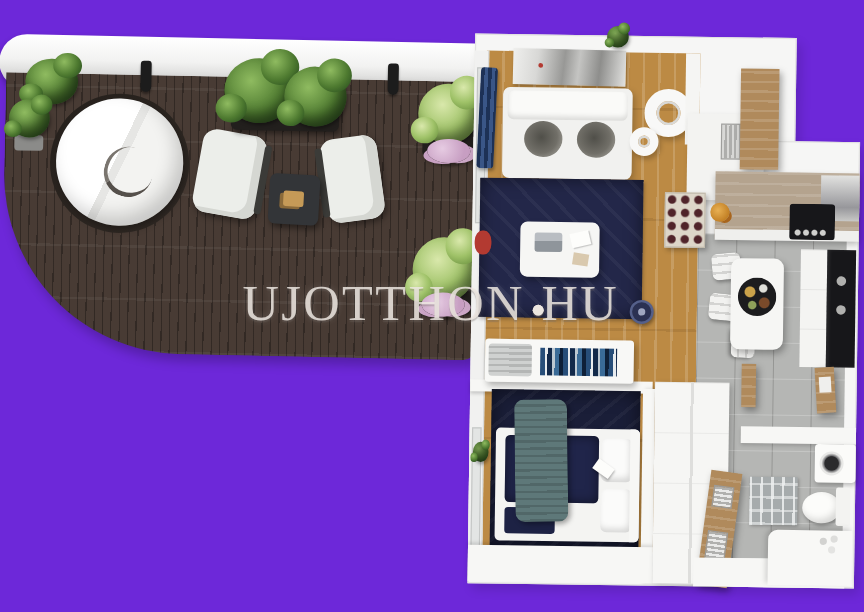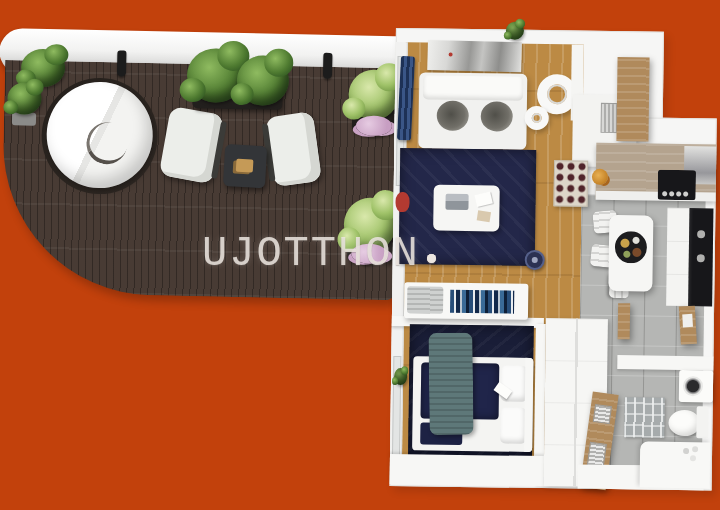--- a/index.html
+++ b/index.html
@@ -1,17 +1,17 @@
 <!DOCTYPE html>
 <html style="--deck: #483b34; --wood-floor: #bc8a44; --tile: #b5b6b4; --rug-navy: #232749; --bed-navy: #1a1e38; --blanket-teal: #5e7879; --wall-white: #f6f6f5; --counter-wood: #b4a38e; --cabinet-wood: #b08a5c; --appliance-black: #17171a; --plant-green: #4e7a30; --plant-light-green: #9fc268; --flower-pink: #c79ec2; --curtain-navy: #3a5687; --accent-red: #b33a31; --watermark: rgba(236,230,224,0.85);"><head>
 <meta charset="utf-8">
 <style>
   html,body{margin:0;padding:0;background:#fff;}
-  #stage{position:relative;width:720px;height:510px;background:#c2410c;overflow:hidden;
-         font-family:Liberation Mono, monospace;}
+  #stage{position:relative;width:720px;height:510px;background:#6d28d9;overflow:hidden;
+         font-family:Liberation Serif, serif;}
   #stage *{position:absolute;box-sizing:border-box;}
 
   
   #terrace{left:0;top:24px;width:410px;height:280px;transform:rotate(1.2deg);transform-origin:0 0;}
   #railing{left:0;top:4px;width:406px;height:46px;border-radius:26px 0 0 26px;
     background:linear-gradient(180deg,#ffffff 0%,#f2f2f1 45%,#d2d2d1 80%,#c3c3c2 100%);
     box-shadow:0 3px 5px rgba(0,0,0,.28);}
   .wall-lamp{width:9px;height:26px;background:#1c1c1c;border-radius:3px 3px 5px 5px;
     box-shadow:0 2px 2px rgba(0,0,0,.4);}
   #lamp-1{left:118px;top:24px;} #lamp-2{left:324px;top:22px;}
@@ -362,15 +362,16 @@
     </div>
   </div>
 
   <div id="watermark">
     <span class="wm-text">UJOTTHON</span>
     <span id="wm-dots">
         <span class="wm-dot"></span>
         <span class="wm-dot"></span>
         <span class="wm-dot"></span>
       </span>
+    <span class="wm-text">HU</span>
   </div>
 
 </div>
 
 </body></html>

